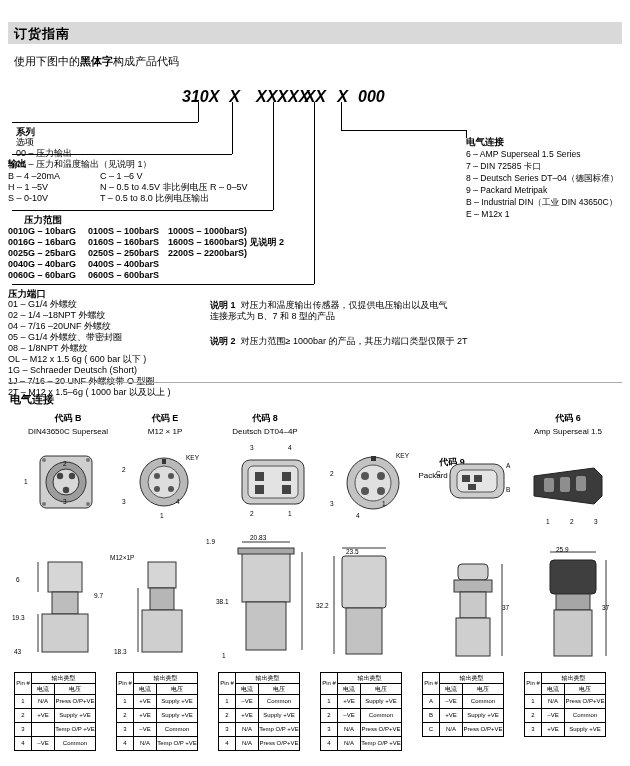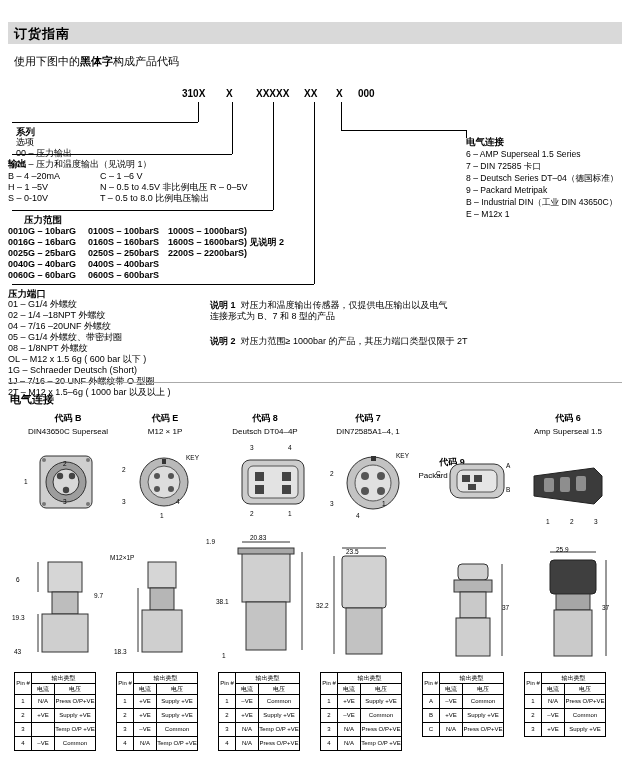--- a/index.html
+++ b/index.html
@@ -7,21 +7,21 @@
   .page{position:relative;width:630px;height:766px;}
 
   
   .hdr-band{position:absolute;left:8px;top:22px;width:614px;height:22px;background:#d9d9d9;}
   .hdr-title{position:absolute;left:14px;top:25px;font-size:13px;font-weight:bold;letter-spacing:1px;}
   .hdr-sub{position:absolute;left:14px;top:54px;font-size:11px;}
   .hdr-sub b{font-weight:bold;}
 
   
   .code-row{position:absolute;top:88px;left:0;width:630px;height:14px;}
-  .code{position:absolute;font-size:10px;font-weight:bold;text-align:left;}
+  .code{position:absolute;font-size:16px;font-weight:bold;text-align:right;font-style:italic;}
   .cd1{left:182px;width:34px;}
   .cd2{left:226px;width:14px;}
   .cd3{left:256px;width:44px;}
   .cd4{left:304px;width:22px;}
   .cd5{left:336px;width:12px;}
   .cd6{left:358px;width:26px;}
 
   
   .vline{position:absolute;background:#000;width:1px;}
   .hline{position:absolute;background:#000;height:1px;}
@@ -169,24 +169,20 @@
     <div class="name-lbl">DIN43650C Superseal</div>
   </div>
   <div class="conn" style="left:115px;">
     <div class="code-lbl">代码 E</div>
     <div class="name-lbl">M12 × 1P</div>
   </div>
   <div class="conn" style="left:215px;">
     <div class="code-lbl">代码 8</div>
     <div class="name-lbl">Deutsch DT04–4P</div>
   </div>
-  <div class="conn" style="left:318px;">
-    <div class="code-lbl">代码 7</div>
-    <div class="name-lbl">DIN72585A1–4, 1</div>
-  </div>
   <div class="conn" style="left:402px;margin-top:44px;">
     <div class="code-lbl">代码 9</div>
     <div class="name-lbl">Packard MetriPack</div>
   </div>
   <div class="conn" style="left:518px;">
     <div class="code-lbl">代码 6</div>
     <div class="name-lbl">Amp Superseal 1.5</div>
   </div>
 
   <svg class="svgwrap" style="left:34px;top:452px;" width="70" height="65">

